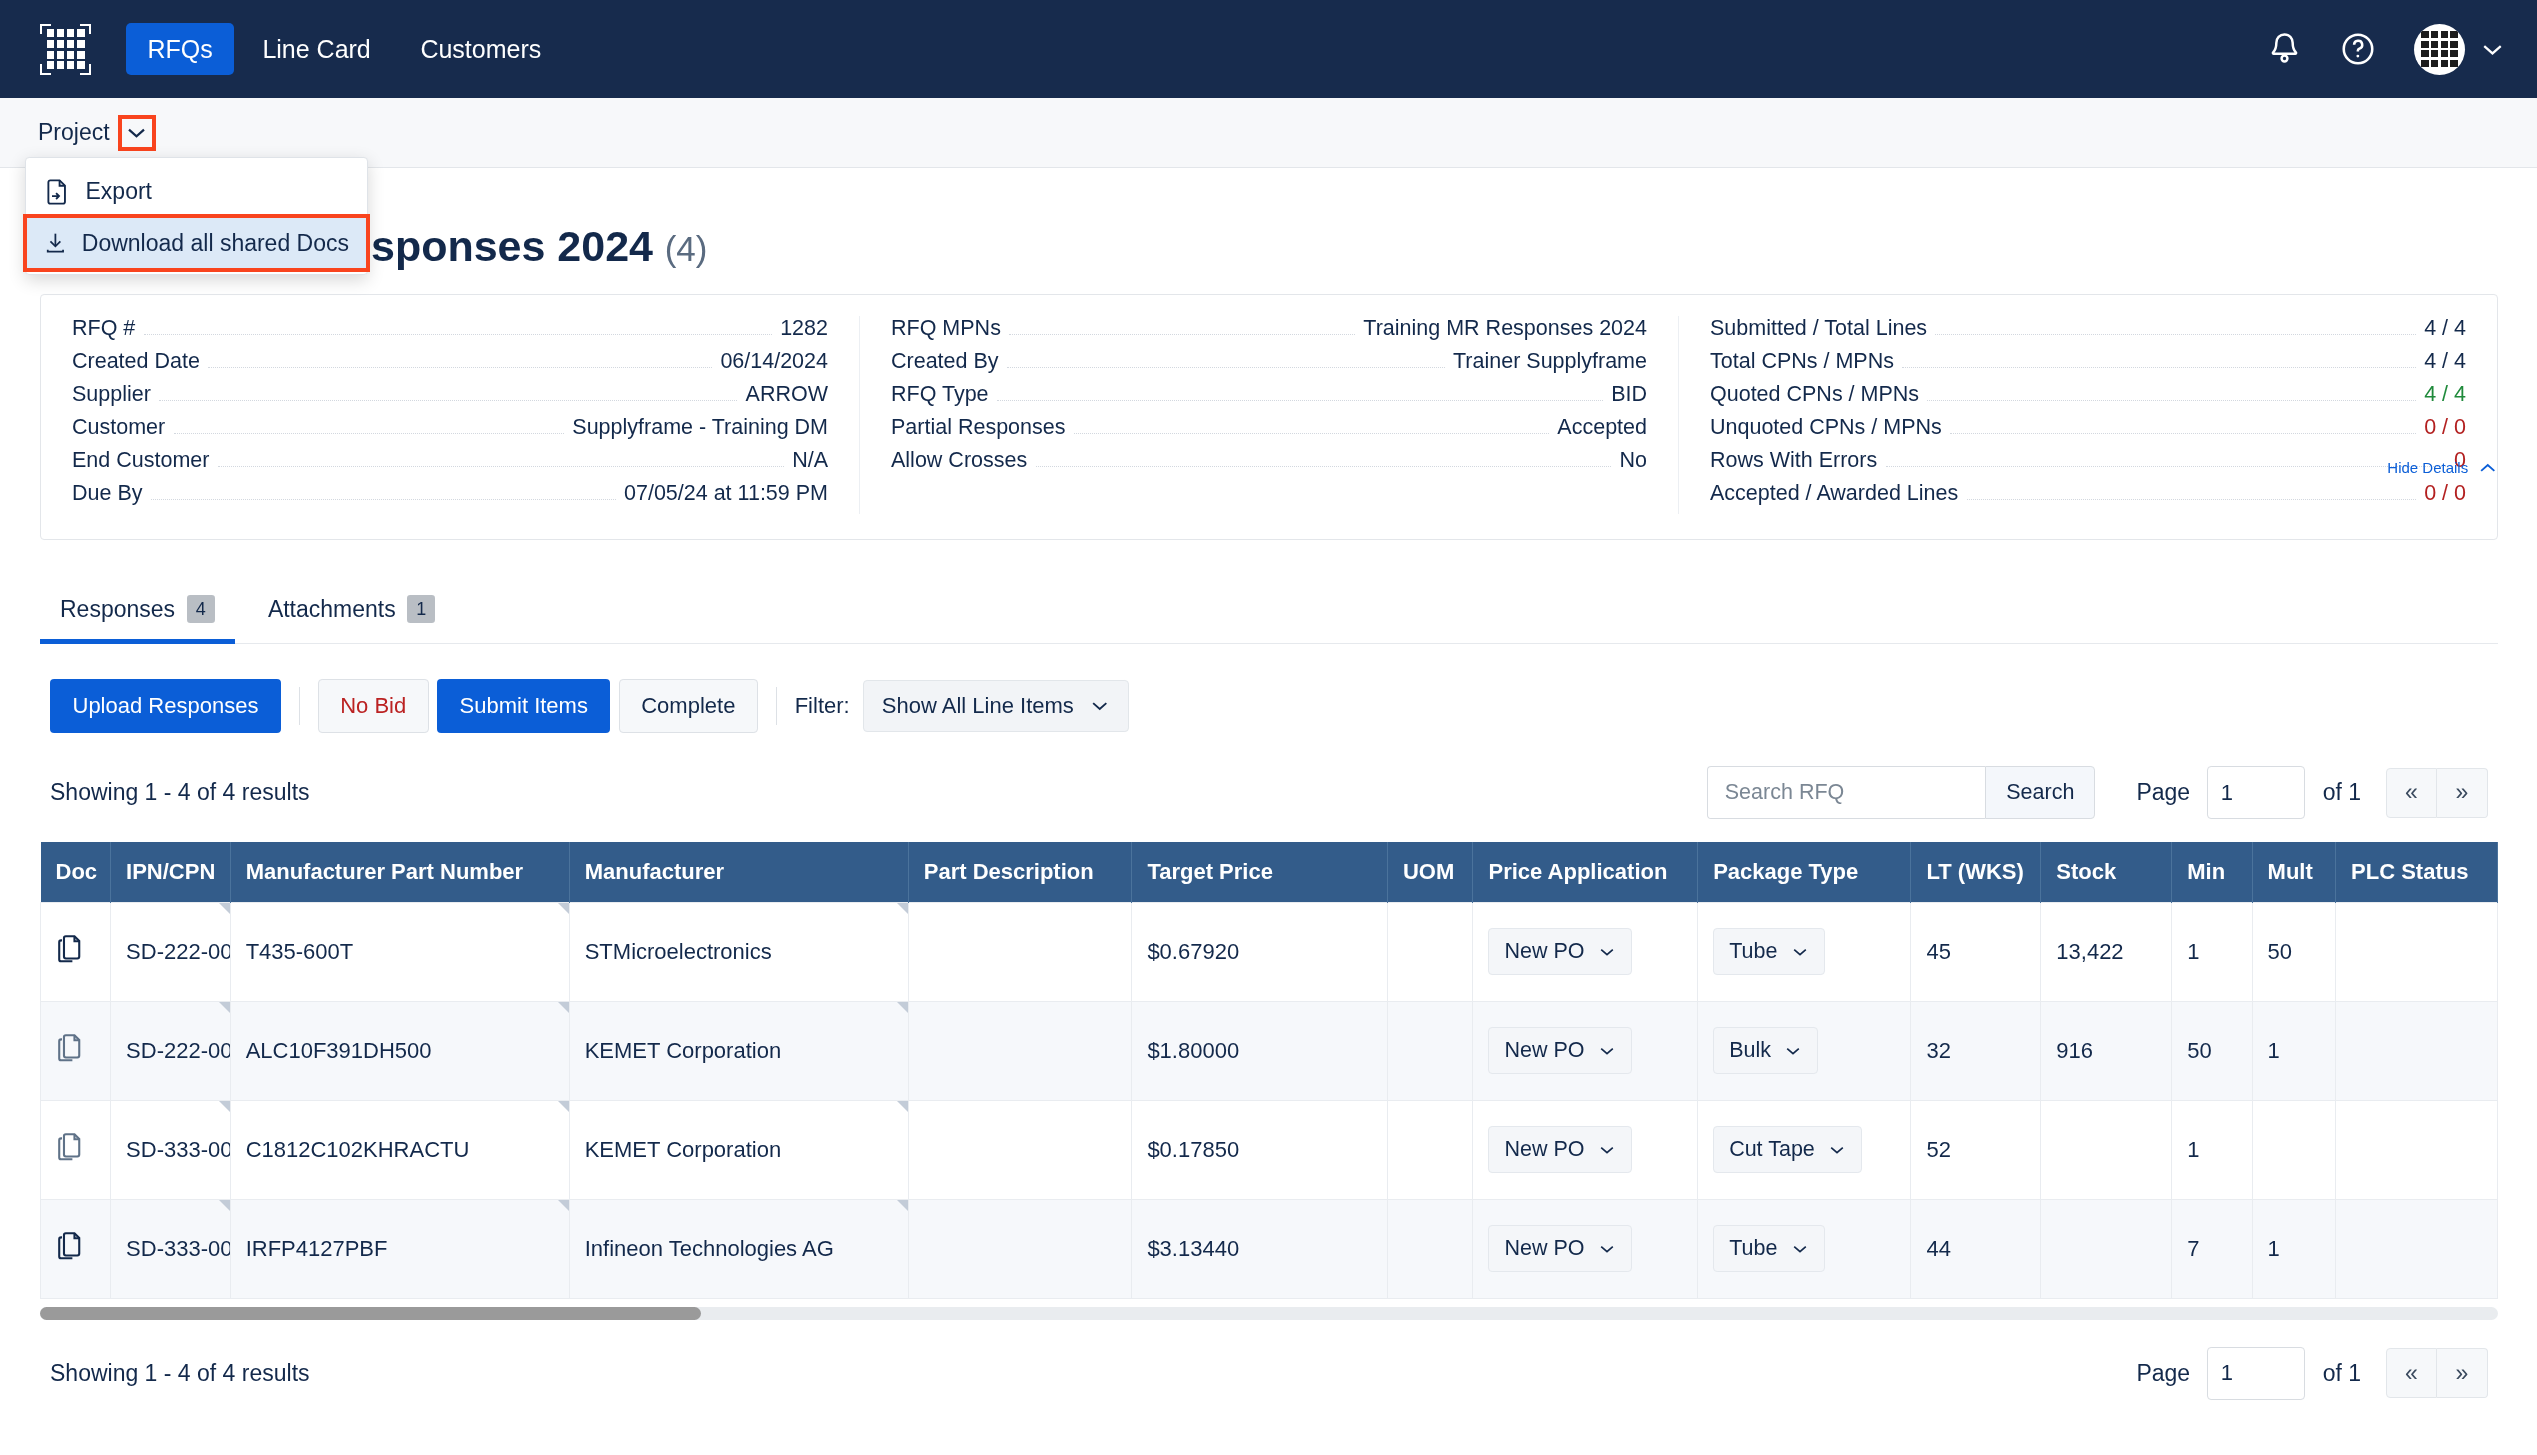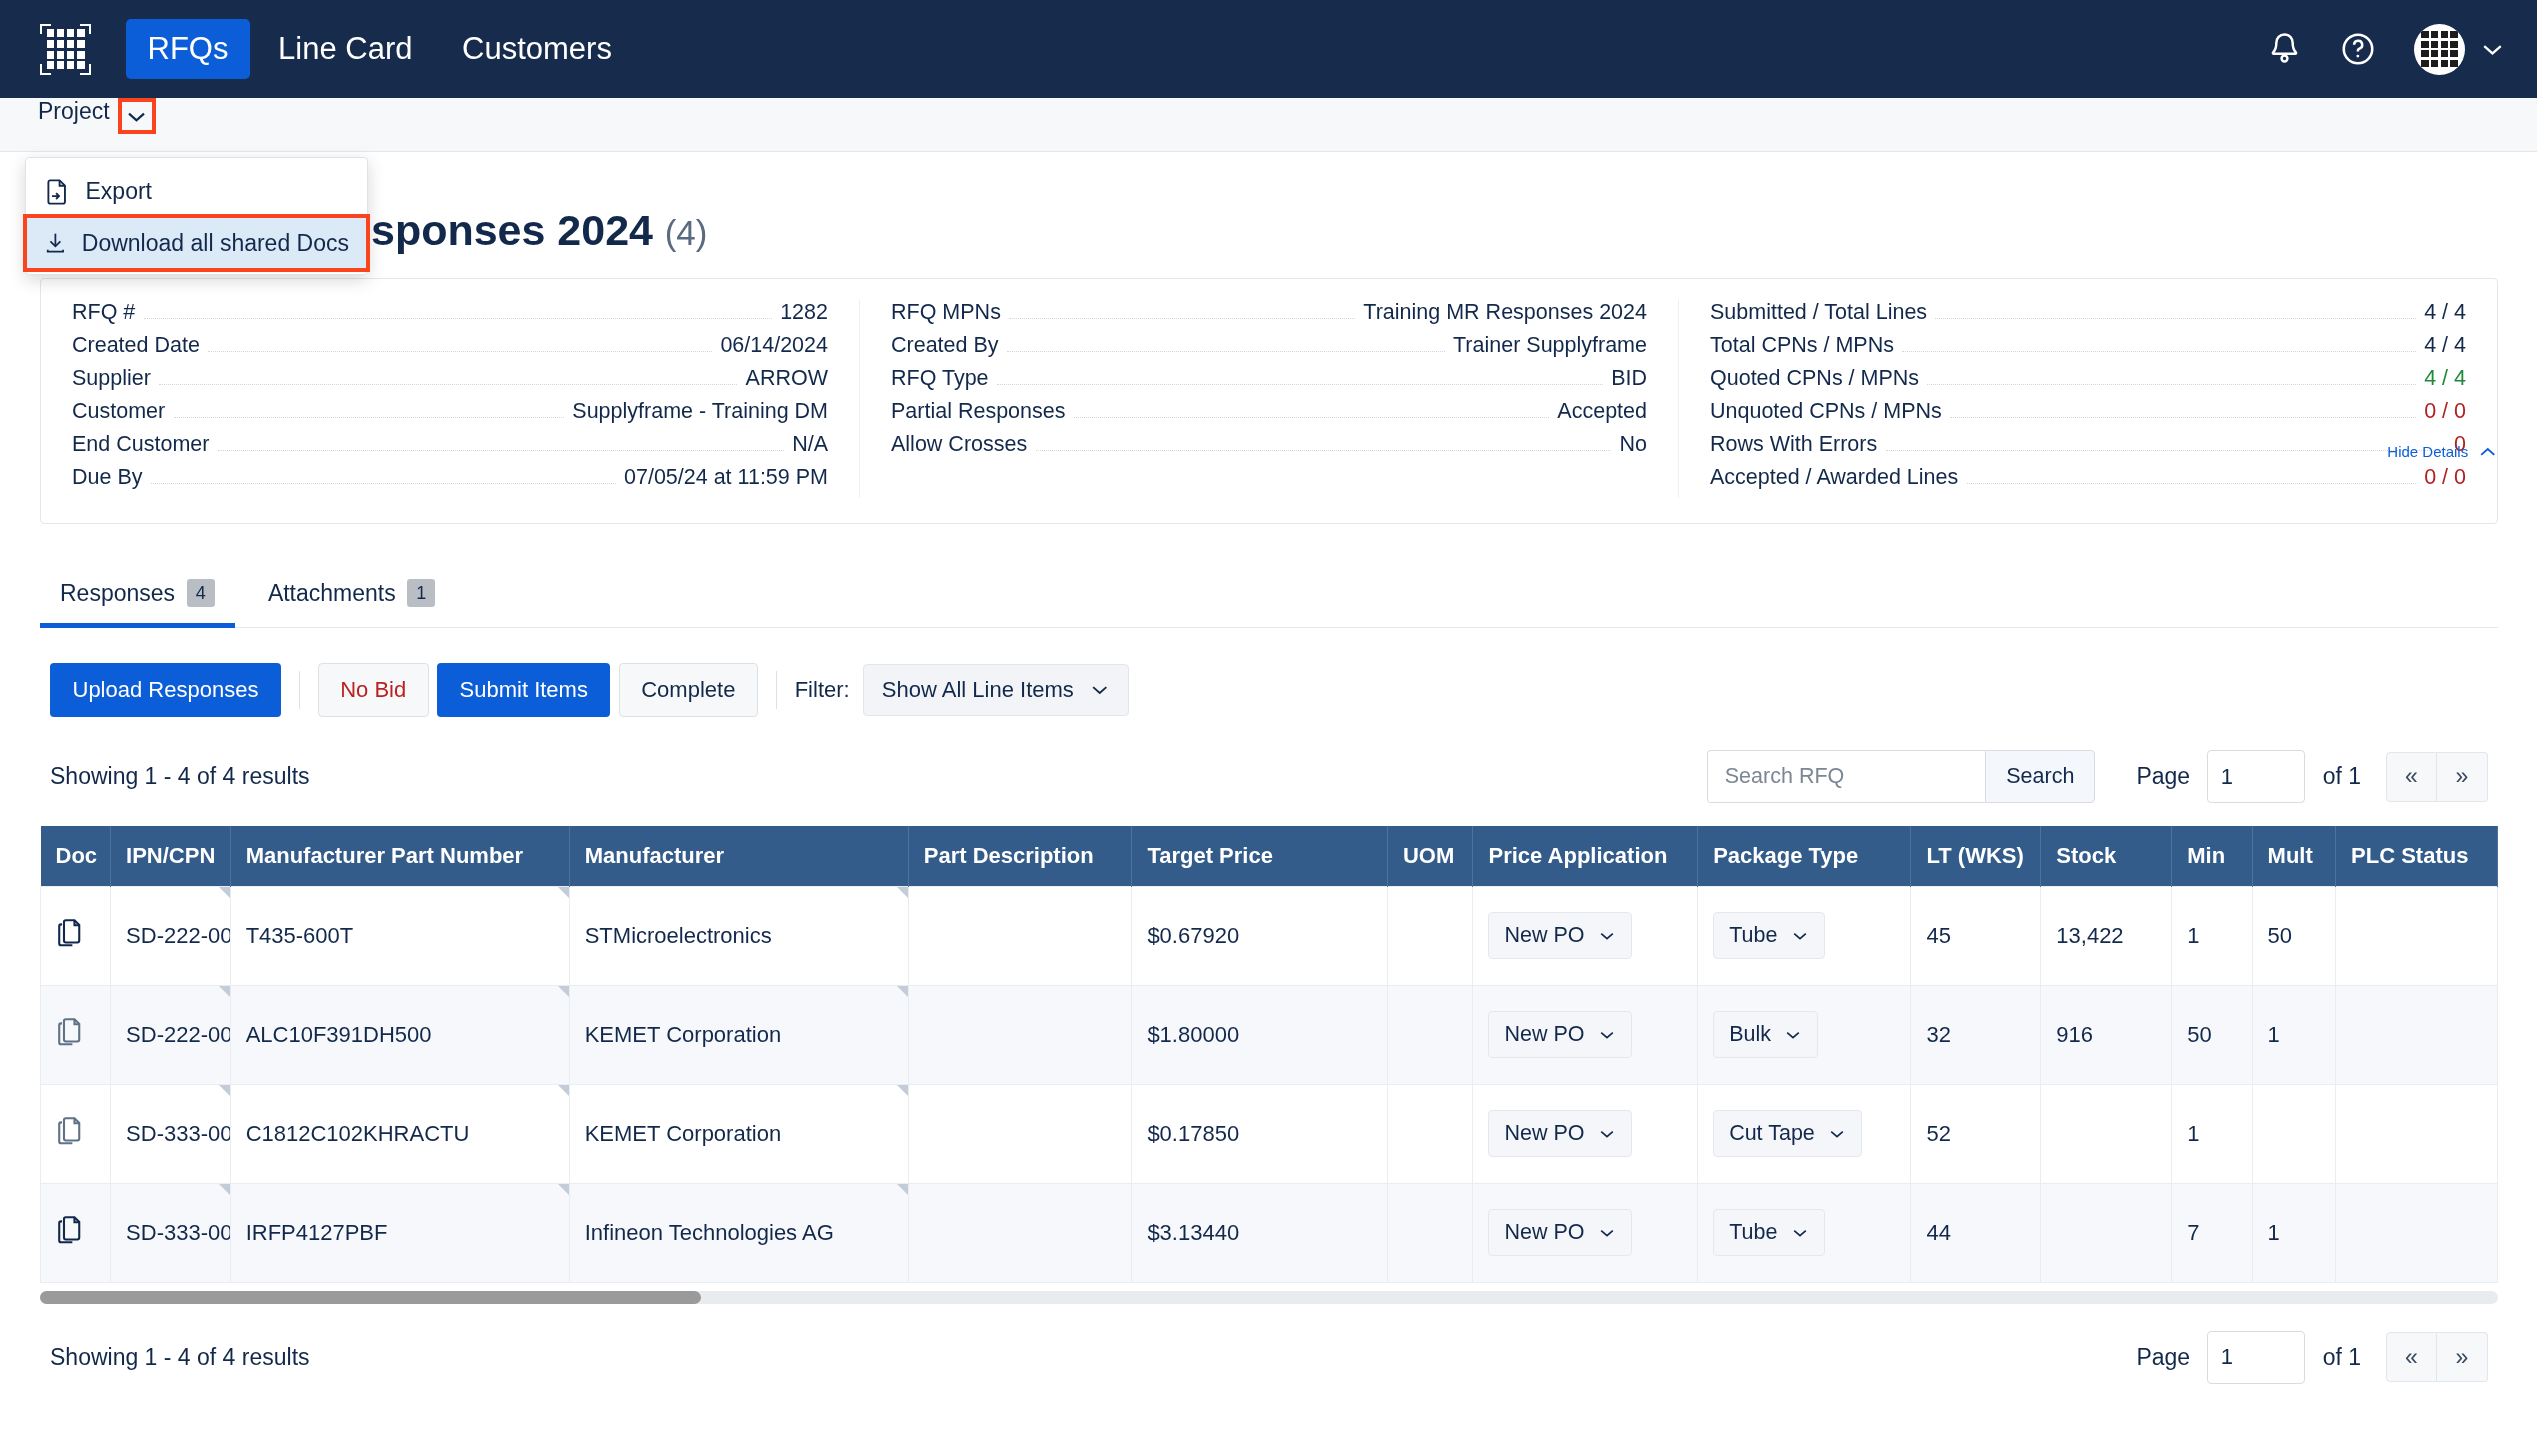--- a/index.html
+++ b/index.html
@@ -39,21 +39,21 @@
   .brand-logo .grid i { background: #ffffff; display: block; }
   .brand-logo .c { position: absolute; width: 10.7px; height: 10.7px; border: 2.5px solid #ffffff; }
   .brand-logo .c.tl { left: 0; top: 0; border-right: 0; border-bottom: 0; }
   .brand-logo .c.tr { right: 0; top: 0; border-left: 0; border-bottom: 0; }
   .brand-logo .c.bl { left: 0; bottom: 0; border-right: 0; border-top: 0; }
   .brand-logo .c.br { right: 0; bottom: 0; border-left: 0; border-top: 0; }
 
   .nav-items { display: flex; align-items: center; gap: 6.6px; }
   .nav-item {
     color: #ffffff;
-    font-size: 31px;
+    font-size: 25px;
     padding: 11.6px 21.5px;
     border-radius: 5px;
     cursor: pointer;
     white-space: nowrap;
   }
   .nav-item.active { background: #0b5ed7; }
 
   .nav-right {
     margin-left: auto;
     display: flex;
@@ -69,25 +69,25 @@
     grid-template-rows: repeat(4, 1fr);
     gap: 2.5px;
     padding: 7.4px;
     overflow: hidden;
   }
   .avatar i { background: #1c1c1c; display: block; }
   .avatar-wrap { display: flex; align-items: center; gap: 15px; cursor: pointer; }
 
   
   .subbar {
-    height: 54px;
+    height: 70px;
     background: #f7f8fa;
     border-bottom: 0.8px solid #e3e6ea;
     display: flex;
-    align-items: flex-start;
+    align-items: center;
     padding-left: 38px;
     position: relative;
     z-index: 4;
   }
   .project-label { font-size: 23px; color: #13294b; }
   .project-caret {
     margin-left: 8.3px;
     width: 38px; height: 36px;
     display: flex; align-items: center; justify-content: center;
     border: 4.1px solid #f9441e;

